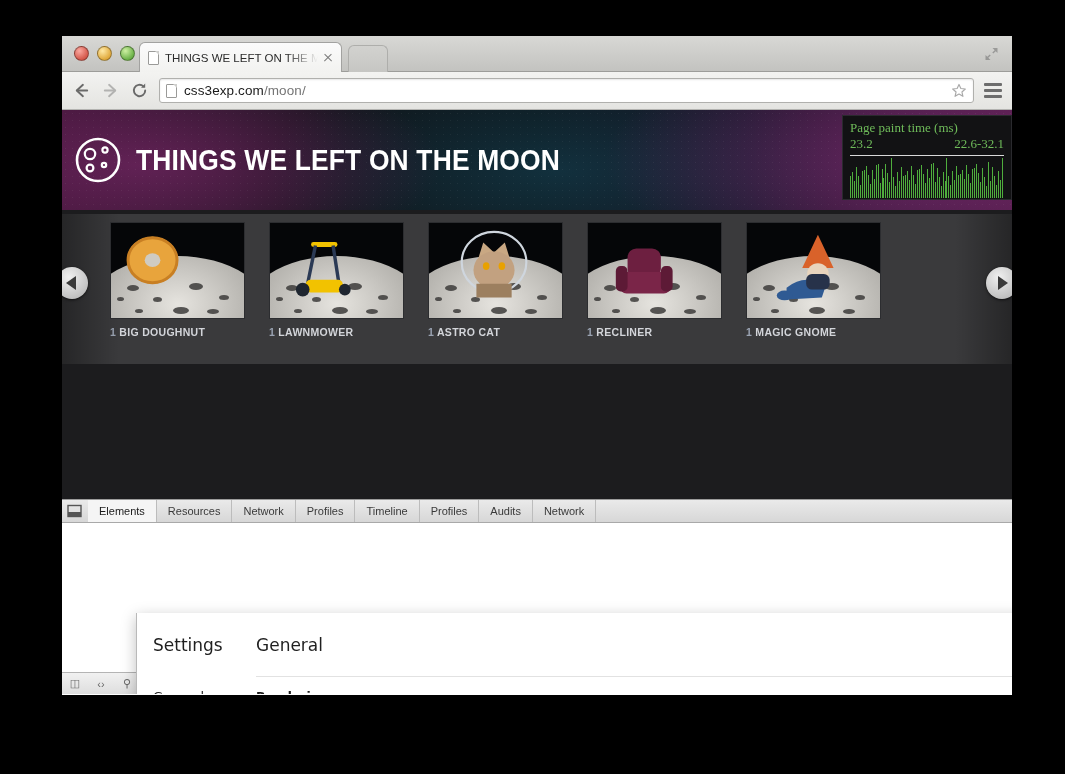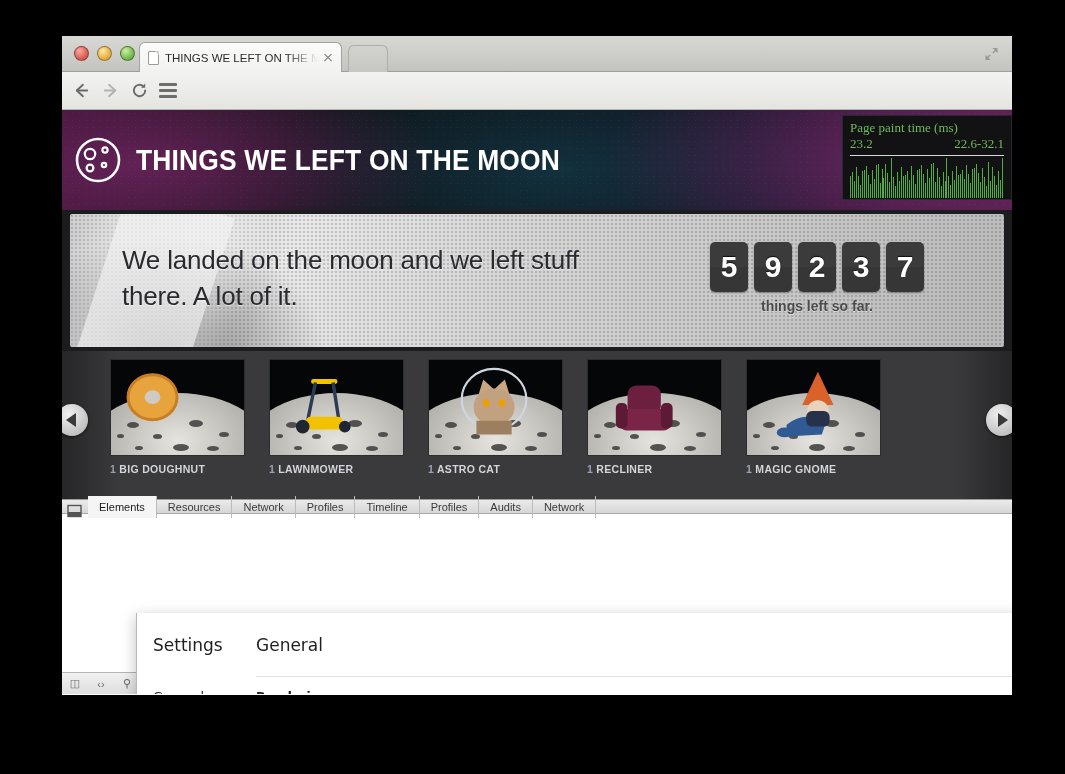--- a/index.html
+++ b/index.html
@@ -257,21 +257,21 @@
   }
   .tri.l { border-width: 7px 10px 7px 0; border-color: transparent #3a3a3a transparent transparent; margin-left:-2px;}
   .tri.r { border-width: 7px 0 7px 10px; border-color: transparent transparent transparent #3a3a3a; margin-right:-2px;}
 
   
   .devtools {
     position: absolute; left: 0; right: 0; bottom: 0; height: 195px;
     background: #fff; border-top: 1px solid #9b9b9b;
   }
   .dt-tabs {
-    height: 14px; background: linear-gradient(#eaeaea, #d7d7d7);
+    height: 23px; background: linear-gradient(#eaeaea, #d7d7d7);
     border-bottom: 1px solid #a9a9a9;
     display: flex; align-items: center; padding-left: 26px; gap: 0px;
   }
   .dt-tab {
     font-size: 11px; color: #3a3a3a; padding: 0 11px; line-height: 22px;
     border-right: 1px solid #bcbcbc;
   }
   .dt-tab.active { background: #f5f5f5; color: #1a1a1a; }
   .dt-dock {
     position: absolute; left: 4px; top: 3px; width: 17px; height: 16px;
@@ -343,20 +343,27 @@
       </svg>
       <svg class="navbtn dim" viewBox="0 0 20 20">
         <path d="M8.5 4 15 10l-6.5 6" stroke="#4a4a4a" stroke-width="2" fill="none" stroke-linecap="round" stroke-linejoin="round"></path>
         <path d="M14.5 10H4" stroke="#4a4a4a" stroke-width="2" fill="none" stroke-linecap="round"></path>
       </svg>
       <svg class="navbtn" viewBox="0 0 20 20">
         <path d="M16 10a6 6 0 1 1-1.9-4.4" stroke="#4a4a4a" stroke-width="2" fill="none" stroke-linecap="round"></path>
         <path d="M16 2.6V7h-4.4z" fill="#4a4a4a"></path>
       </svg>
 
+      <div class="omnibox">
+        <span class="omni-favicon"></span>
+        <span class="omni-url"><span>css3exp.com</span><span class="path">/moon/</span></span>
+        <svg class="omni-star" viewBox="0 0 18 18">
+          <path d="M9 1.6l2.1 4.6 5 .5-3.8 3.4 1.1 4.9L9 12.4 4.6 15l1.1-4.9L1.9 6.7l5-.5z" fill="none" stroke="#7b7b7b" stroke-width="1.3" stroke-linejoin="round"></path>
+        </svg>
+      </div>
 
       <div class="menu-btn">
         <i></i>
         <i></i>
         <i></i>
       </div>
     </div>
 
     <div class="page">
 
@@ -456,33 +463,20 @@
               <i style="height: 31px;"></i>
               <i style="height: 22px;"></i>
               <i style="height: 13px;"></i>
               <i style="height: 27px;"></i>
               <i style="height: 18px;"></i>
               <i style="height: 42px;"></i>
             </div>
         </div>
       </div>
 
-      <div class="hero">
-        <div class="hero-text">We landed on the moon and we left stuff there. A lot of it.</div>
-        <div class="counter">
-          <div class="digits" id="counter-digits">
-              <div class="digit">5</div>
-              <div class="digit">9</div>
-              <div class="digit">2</div>
-              <div class="digit">3</div>
-              <div class="digit">7</div>
-            </div>
-          <div class="counter-caption">things left so far.</div>
-        </div>
-      </div>
 
       <div class="carousel">
         <div class="carousel-arrow left">
             <span class="tri l"></span>
           </div>
         <div class="cards" id="cards">
             <div class="card">
               <div class="card-thumb">
                 <div class="moon-ground"></div>
                 <span class="crater" style="left:16px;top:62px;width:12px;height:6px"></span>

